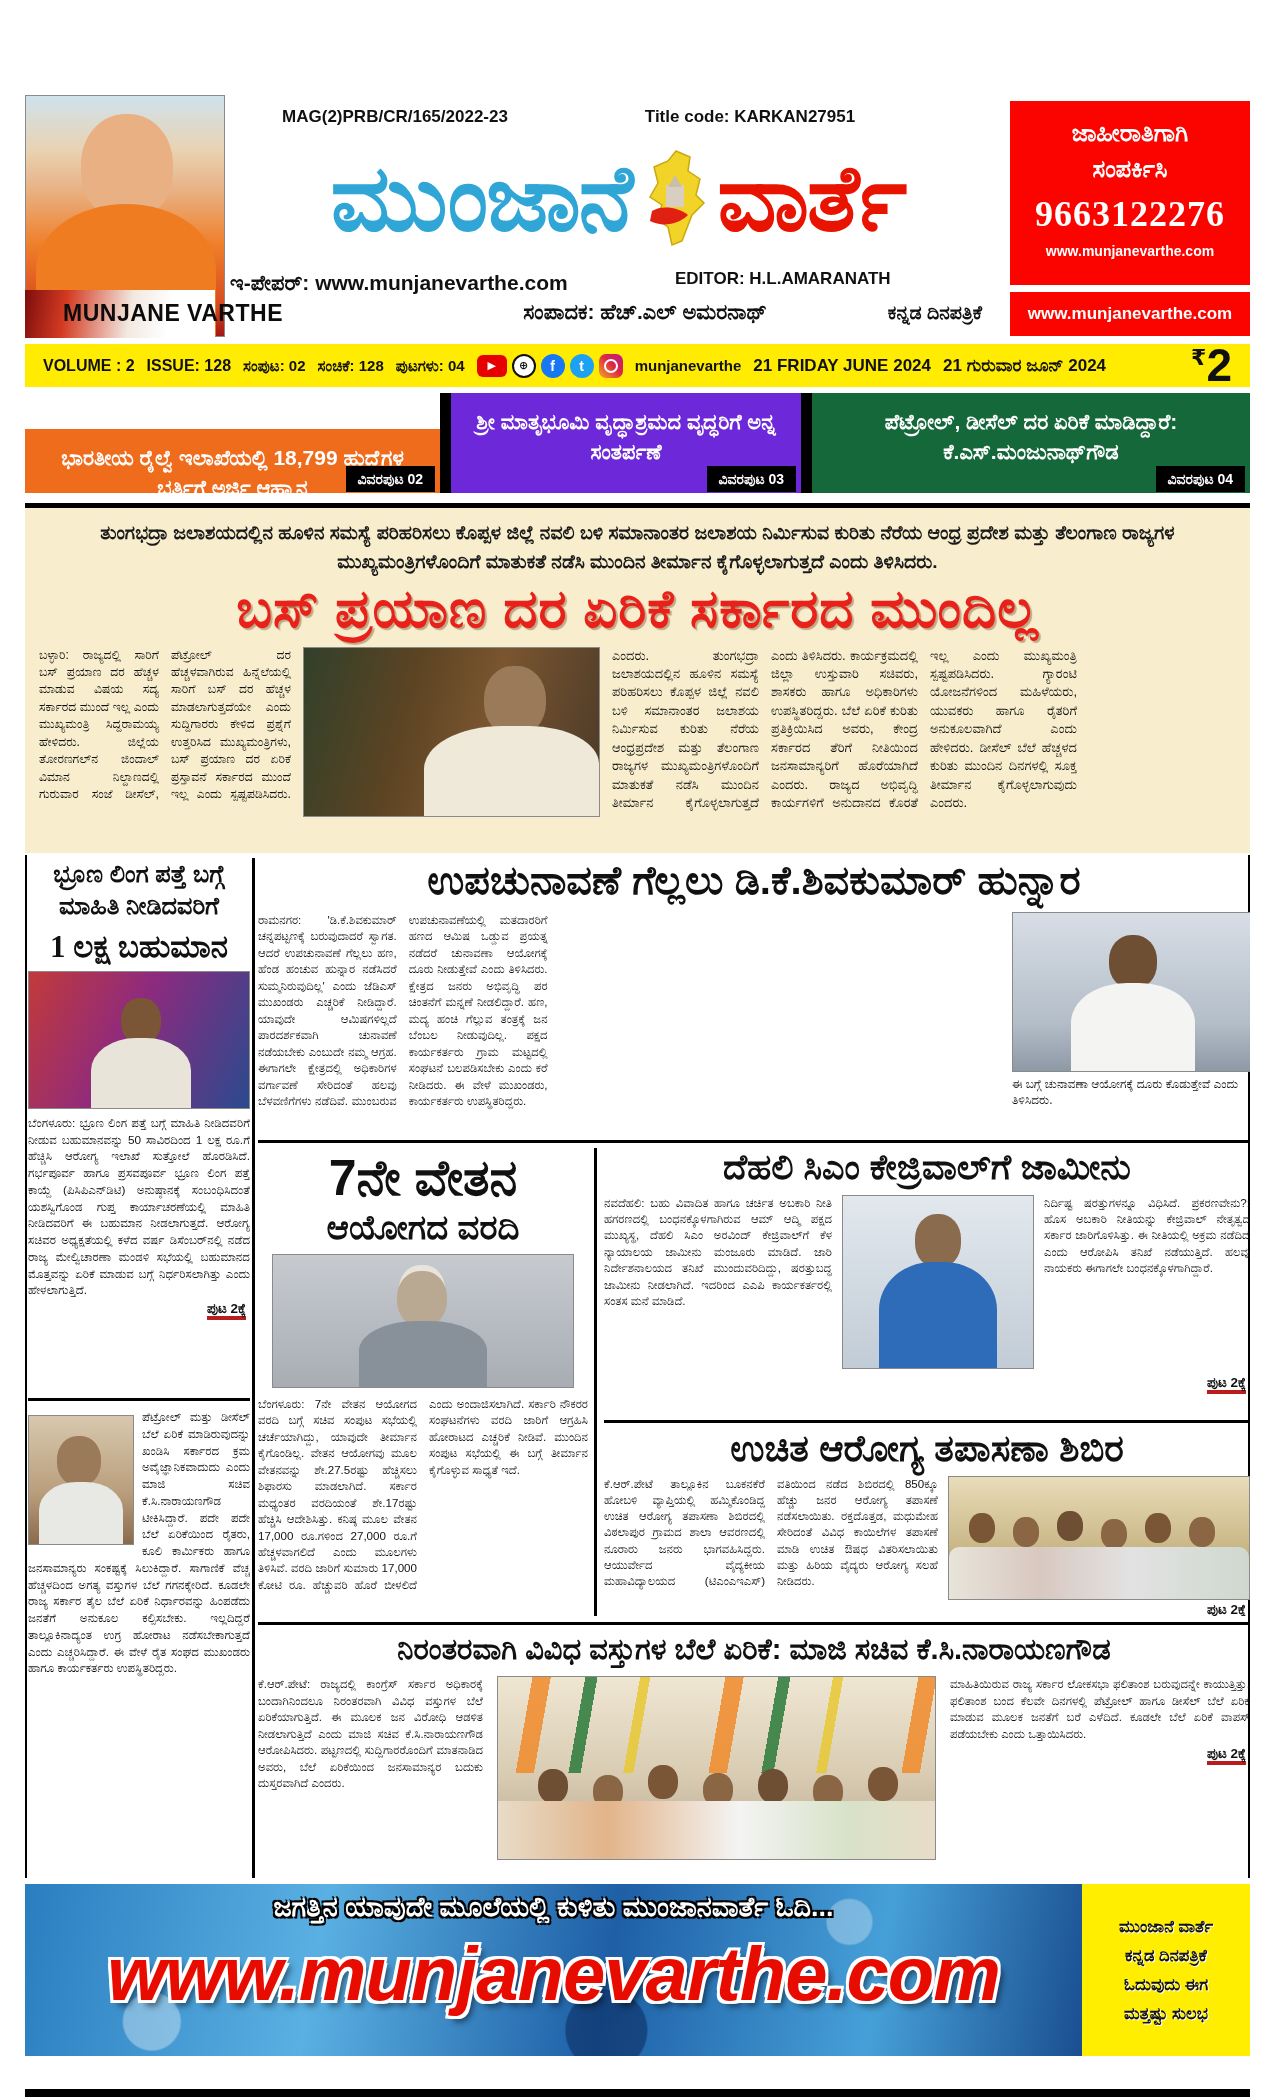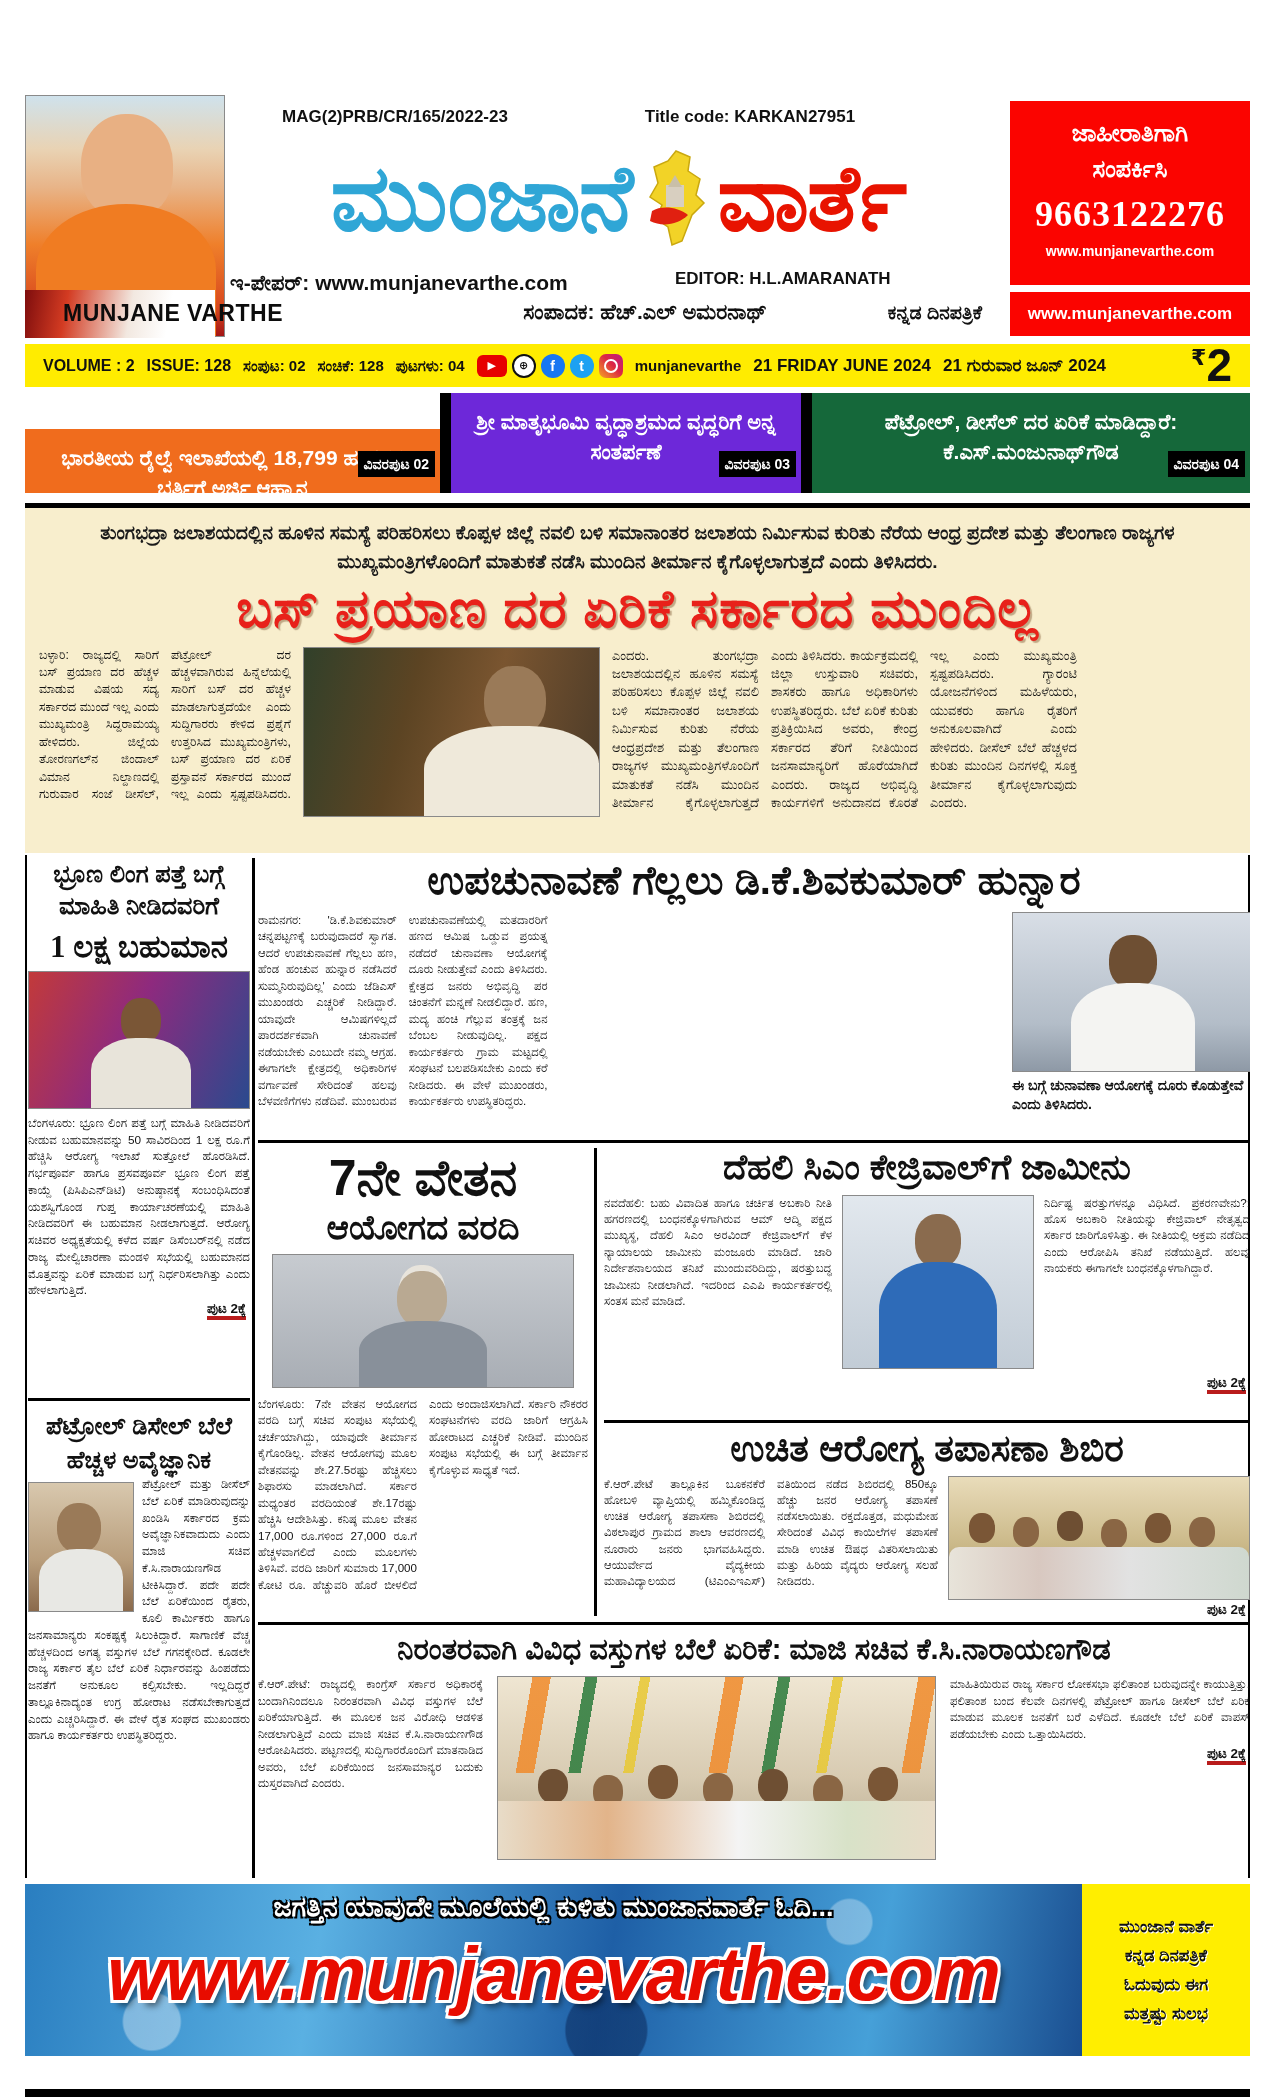--- a/index.html
+++ b/index.html
@@ -49,21 +49,21 @@
   .pricewrap{margin-left:auto;display:flex;align-items:flex-start;}
   .rupee{font-size:22px;font-weight:bold;}
   .price{font-size:46px;font-weight:900;line-height:.9;}
   
   .teasers{left:25px;top:393px;width:1225px;height:100px;display:flex;}
   .tease{position:relative;color:#fff;font-size:21px;font-weight:bold;text-align:center;padding:14px 12px 30px;box-sizing:border-box;line-height:1.45;}
   .t-or{background:#f06c1d;width:415px;margin-top:36px;}
   .t-bl{background:#6d28d9;width:350px;}
   .t-gr{background:#15683a;flex:1;}
   .tdiv{width:11px;background:#000;}
-  .ttag{position:absolute;right:5px;bottom:16px;background:#000;color:#fff;font-size:14px;font-weight:bold;padding:3px 6px;}
+  .ttag{position:absolute;right:5px;bottom:1px;background:#000;color:#fff;font-size:14px;font-weight:bold;padding:3px 12px;}
   .rule{background:#000;}
   
   .lead{left:25px;top:503px;width:1225px;height:350px;background:#f8eecd;box-sizing:border-box;border-top:5px solid #000;}
   .lead-intro{padding:10px 36px 0;text-align:center;font-size:19px;font-weight:bold;line-height:1.55;color:#1a1a1a;}
   .lead-hl{margin-top:4px;text-align:center;color:#e8211a;font-size:53px;font-weight:900;line-height:1.05;text-shadow:2px 2px 1px rgba(90,40,0,.35);letter-spacing:1px;}
   .lead-body{display:flex;gap:12px;padding:10px 14px 0;}
   .lb-left{width:252px;height:168px;column-count:2;column-gap:12px;column-fill:auto;overflow:hidden;font-size:12.3px;line-height:1.42;}
   .lb-right{flex:1;height:168px;column-count:4;column-gap:12px;column-fill:auto;overflow:hidden;font-size:13px;line-height:1.42;}
   .photo{position:relative;overflow:hidden;border:1px solid #8a8a8a;}
   .ph-head,.ph-body{position:absolute;}
@@ -89,21 +89,21 @@
   .old-photo .ph-body{left:10px;top:66px;width:84px;height:62px;background:#e8e8e4;border-radius:45% 45% 0 0;}
   
   .dks{left:258px;top:858px;width:992px;height:279px;overflow:hidden;}
   .dks h1{margin:0 0 10px;font-size:40px;font-weight:900;text-align:center;line-height:1.1;}
   .dks-row{display:flex;gap:12px;}
   .dks-text{flex:1;height:212px;column-count:5;column-gap:12px;column-fill:auto;overflow:hidden;font-size:11.6px;line-height:1.42;}
   .dks-photocol{width:238px;flex:0 0 auto;}
   .dks-photo{width:238px;height:158px;background:linear-gradient(180deg,#d8dee6 0%,#b3bdc8 70%,#8e99a6 100%);}
   .dks-photo .ph-head{left:96px;top:22px;width:48px;height:54px;background:#6e4f33;border-radius:46%;}
   .dks-photo .ph-body{left:58px;top:70px;width:124px;height:88px;background:#f4f4f2;border-radius:45% 45% 0 0;}
-  .dks-cap{font-size:14px;font-weight:bold;line-height:1.35;margin-top:4px;}
+  .dks-cap{font-size:12px;font-weight:normal;line-height:1.35;margin-top:4px;}
   
   .pay7{left:258px;top:1148px;width:330px;height:468px;overflow:hidden;}
   .pay7 .h1{font-size:50px;font-weight:900;text-align:center;line-height:1.05;margin:4px 0 0;}
   .pay7 .h2{font-size:34px;font-weight:900;text-align:center;line-height:1.1;margin:4px 0 8px;}
   .pay-photo{width:300px;height:132px;margin:0 auto 8px;background:linear-gradient(180deg,#c7cbd0 0%,#a8adb4 100%);}
   .pay-photo .ph-head{left:124px;top:16px;width:50px;height:56px;background:#b9a992;border-radius:46%;box-shadow:0 -8px 0 -2px #e8e4dc;}
   .pay-photo .ph-body{left:86px;top:66px;width:128px;height:66px;background:#88909a;border-radius:45% 45% 0 0;}
   .pay-body{height:212px;column-count:2;column-gap:12px;column-fill:auto;overflow:hidden;font-size:11.6px;line-height:1.42;}
   
   .kejri{left:604px;top:1148px;width:646px;height:263px;overflow:hidden;}
@@ -260,24 +260,20 @@
     <div class="sub">1 ಲಕ್ಷ ಬಹುಮಾನ</div>
     <div class="photo pod-photo">
       <div class="ph-head"></div>
       <div class="ph-body"></div>
     </div>
     <div class="smalltext jt">ಬೆಂಗಳೂರು: ಭ್ರೂಣ ಲಿಂಗ ಪತ್ತೆ ಬಗ್ಗೆ ಮಾಹಿತಿ ನೀಡಿದವರಿಗೆ ನೀಡುವ ಬಹುಮಾನವನ್ನು 50 ಸಾವಿರದಿಂದ 1 ಲಕ್ಷ ರೂ.ಗೆ ಹೆಚ್ಚಿಸಿ ಆರೋಗ್ಯ ಇಲಾಖೆ ಸುತ್ತೋಲೆ ಹೊರಡಿಸಿದೆ. ಗರ್ಭಪೂರ್ವ ಹಾಗೂ ಪ್ರಸವಪೂರ್ವ ಭ್ರೂಣ ಲಿಂಗ ಪತ್ತೆ ಕಾಯ್ದೆ (ಪಿಸಿಪಿಎನ್‌ಡಿಟಿ) ಅನುಷ್ಠಾನಕ್ಕೆ ಸಂಬಂಧಿಸಿದಂತೆ ಯಶಸ್ವಿಗೊಂಡ ಗುಪ್ತ ಕಾರ್ಯಾಚರಣೆಯಲ್ಲಿ ಮಾಹಿತಿ ನೀಡಿದವರಿಗೆ ಈ ಬಹುಮಾನ ನೀಡಲಾಗುತ್ತದೆ. ಆರೋಗ್ಯ ಸಚಿವರ ಅಧ್ಯಕ್ಷತೆಯಲ್ಲಿ ಕಳೆದ ವರ್ಷ ಡಿಸೆಂಬರ್‌ನಲ್ಲಿ ನಡೆದ ರಾಜ್ಯ ಮೇಲ್ವಿಚಾರಣಾ ಮಂಡಳಿ ಸಭೆಯಲ್ಲಿ ಬಹುಮಾನದ ಮೊತ್ತವನ್ನು ಏರಿಕೆ ಮಾಡುವ ಬಗ್ಗೆ ನಿರ್ಧರಿಸಲಾಗಿತ್ತು ಎಂದು ಹೇಳಲಾಗುತ್ತಿದೆ.</div>
     <div class="cont"><u>ಪುಟ 2ಕ್ಕೆ</u></div>
   </section>
 
   <section class="abs artB">
-    <h2>
-      <span>ಪೆಟ್ರೋಲ್ ಡಿಸೇಲ್ ಬೆಲೆ</span><br>
-      <span>ಹೆಚ್ಚಳ ಅವೈಜ್ಞಾನಿಕ</span>
-    </h2>
     <div class="photo old-photo">
       <div class="ph-head"></div>
       <div class="ph-body"></div>
     </div>
     <div class="smalltext jt">ಪೆಟ್ರೋಲ್ ಮತ್ತು ಡೀಸೆಲ್ ಬೆಲೆ ಏರಿಕೆ ಮಾಡಿರುವುದನ್ನು ಖಂಡಿಸಿ ಸರ್ಕಾರದ ಕ್ರಮ ಅವೈಜ್ಞಾನಿಕವಾದುದು ಎಂದು ಮಾಜಿ ಸಚಿವ ಕೆ.ಸಿ.ನಾರಾಯಣಗೌಡ ಟೀಕಿಸಿದ್ದಾರೆ. ಪದೇ ಪದೇ ಬೆಲೆ ಏರಿಕೆಯಿಂದ ರೈತರು, ಕೂಲಿ ಕಾರ್ಮಿಕರು ಹಾಗೂ ಜನಸಾಮಾನ್ಯರು ಸಂಕಷ್ಟಕ್ಕೆ ಸಿಲುಕಿದ್ದಾರೆ. ಸಾಗಾಣಿಕೆ ವೆಚ್ಚ ಹೆಚ್ಚಳದಿಂದ ಅಗತ್ಯ ವಸ್ತುಗಳ ಬೆಲೆ ಗಗನಕ್ಕೇರಿದೆ. ಕೂಡಲೇ ರಾಜ್ಯ ಸರ್ಕಾರ ತೈಲ ಬೆಲೆ ಏರಿಕೆ ನಿರ್ಧಾರವನ್ನು ಹಿಂಪಡೆದು ಜನತೆಗೆ ಅನುಕೂಲ ಕಲ್ಪಿಸಬೇಕು. ಇಲ್ಲದಿದ್ದರೆ ತಾಲ್ಲೂಕಿನಾದ್ಯಂತ ಉಗ್ರ ಹೋರಾಟ ನಡೆಸಬೇಕಾಗುತ್ತದೆ ಎಂದು ಎಚ್ಚರಿಸಿದ್ದಾರೆ. ಈ ವೇಳೆ ರೈತ ಸಂಘದ ಮುಖಂಡರು ಹಾಗೂ ಕಾರ್ಯಕರ್ತರು ಉಪಸ್ಥಿತರಿದ್ದರು.</div>
   </section>
 
   <section class="abs dks">
     <h1>ಉಪಚುನಾವಣೆ ಗೆಲ್ಲಲು ಡಿ.ಕೆ.ಶಿವಕುಮಾರ್ ಹುನ್ನಾರ</h1>
     <div class="dks-row">

